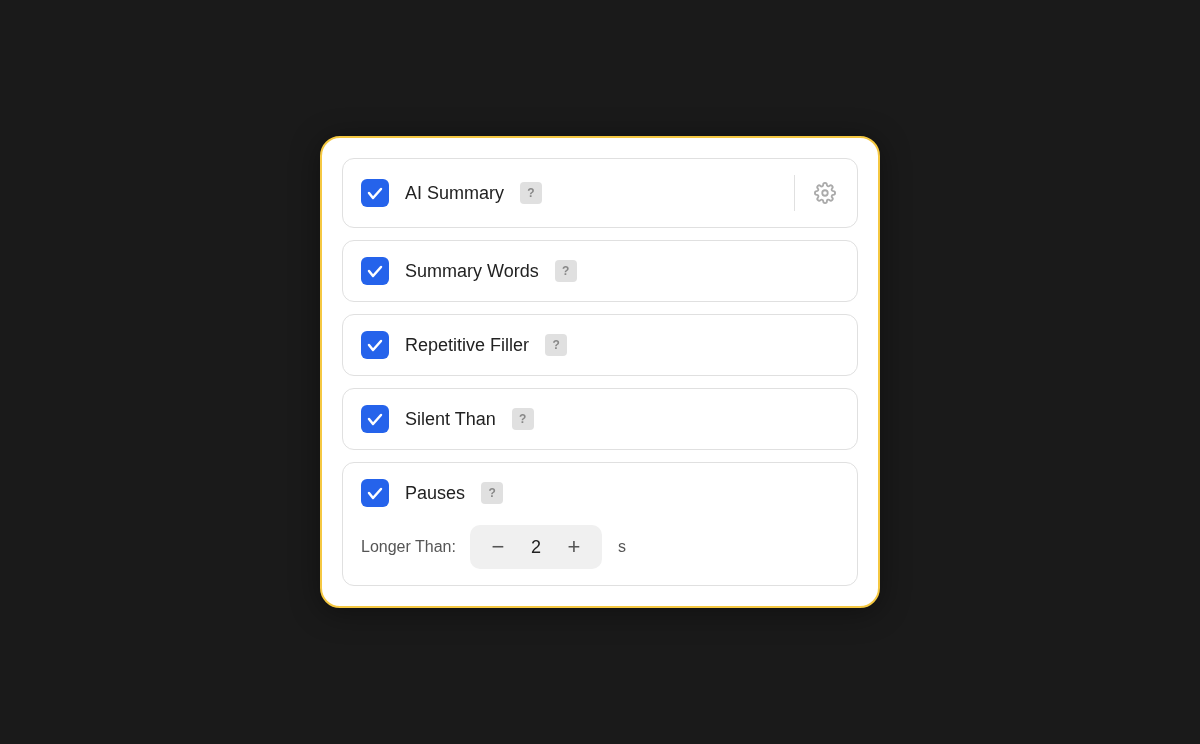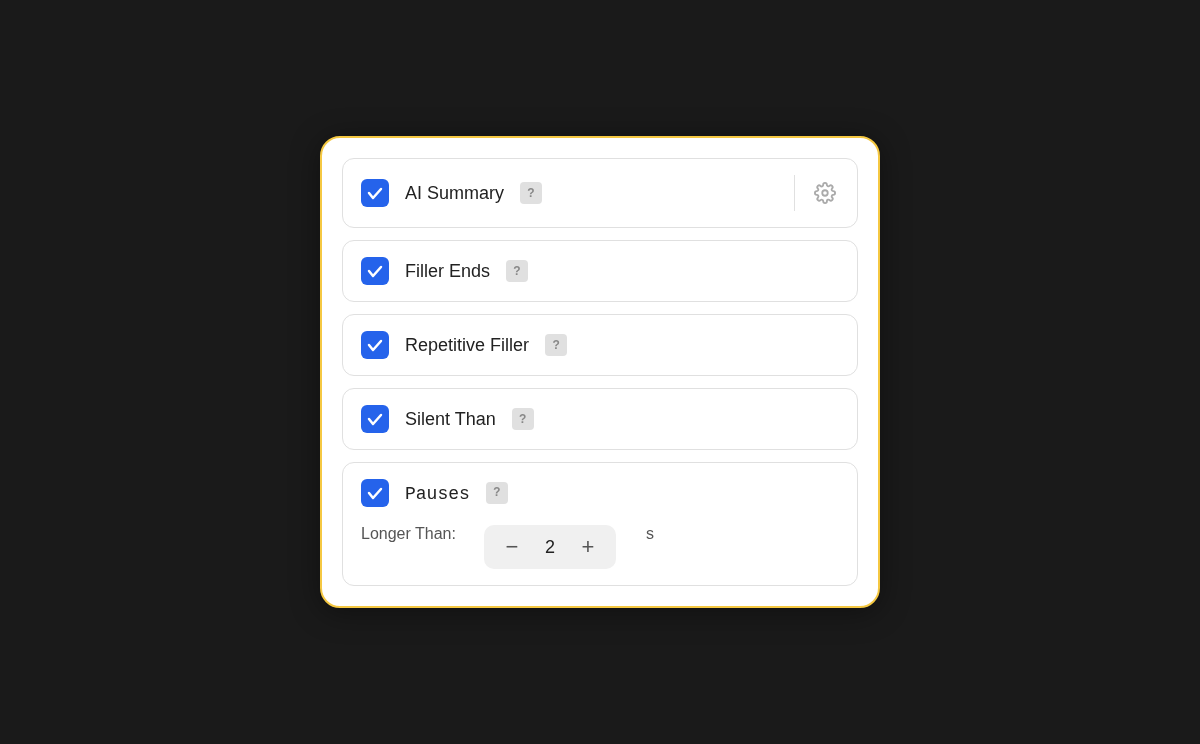--- a/index.html
+++ b/index.html
@@ -113,27 +113,26 @@
       background: #fff;
       display: flex;
       flex-direction: column;
       gap: 18px;
     }
 
     .pauses-top {
       display: flex;
       align-items: center;
       gap: 16px;
-      font-family: Liberation Mono, monospace;
     }
 
     .longer-than-row {
       display: flex;
-      align-items: flex-start;
-      gap: 28px;
+      align-items: center;
+      gap: 14px;
     }
 
     .longer-than-label {
       font-size: 16px;
       color: #555;
       font-weight: 400;
       white-space: nowrap;
     }
 
     .stepper {
@@ -203,21 +202,21 @@
   </div>
 
   <div class="row">
     <div class="row-left">
       <div class="checkbox">
         <svg viewBox="0 0 16 16" fill="none" xmlns="http://www.w3.org/2000/svg">
           <polyline points="2,8 6,13 14,4" stroke="white" stroke-width="2.5" stroke-linecap="round" stroke-linejoin="round"></polyline>
         </svg>
       </div>
       <span class="row-label">
-        <span>Filler Ends</span>
+        <span>Summary Words</span>
         <span class="help-icon">?</span>
       </span>
     </div>
   </div>
 
   <div class="row">
     <div class="row-left">
       <div class="checkbox">
         <svg viewBox="0 0 16 16" fill="none" xmlns="http://www.w3.org/2000/svg">
           <polyline points="2,8 6,13 14,4" stroke="white" stroke-width="2.5" stroke-linecap="round" stroke-linejoin="round"></polyline>

